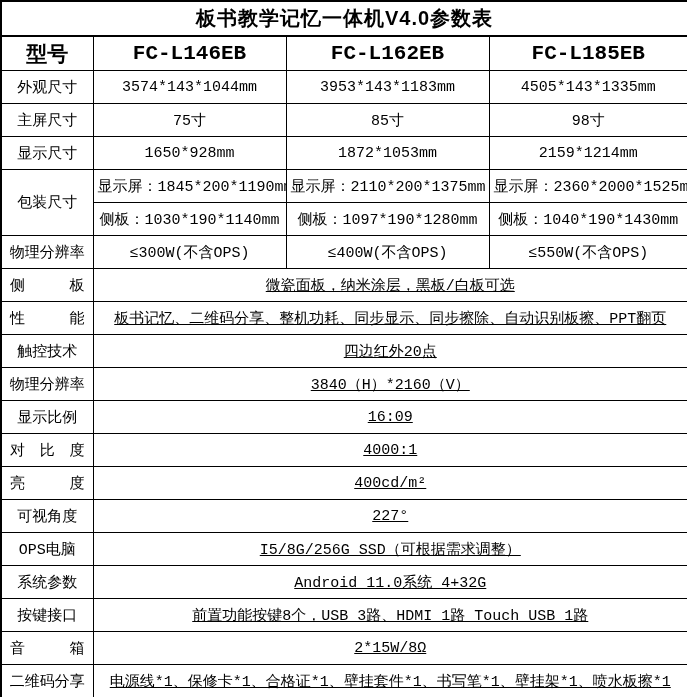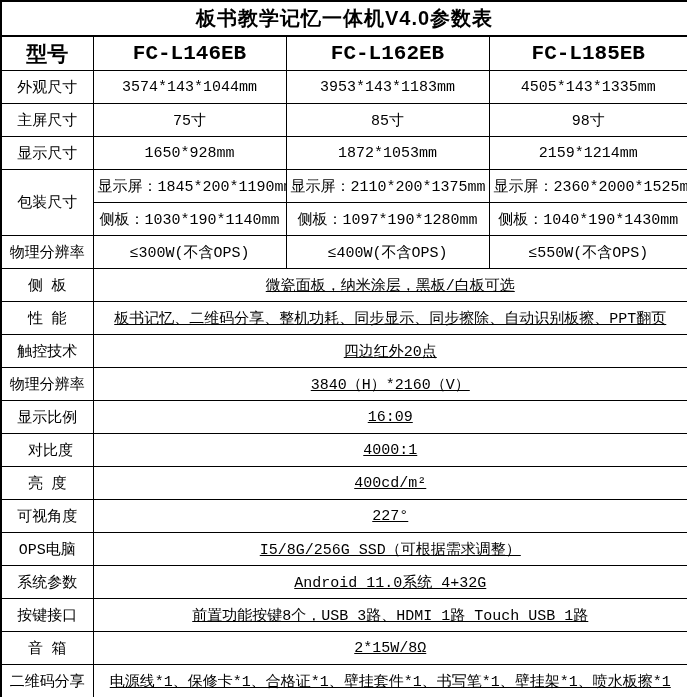--- a/index.html
+++ b/index.html
@@ -42,21 +42,21 @@
     font-size: 21px;
   }
   td.lbl {
     font-size: 15px;
     padding: 0 8px;
   }
   td.lbl.spread {
     text-align: justify;
     text-align-last: justify;
     -moz-text-align-last: justify;
-    padding: 0 26px;
+    padding: 0 8px;
   }
   td.val {
     font-size: 15px;
   }
   td.merged {
     font-size: 15px;
     text-decoration: underline;
   }
 </style>
 </head>

